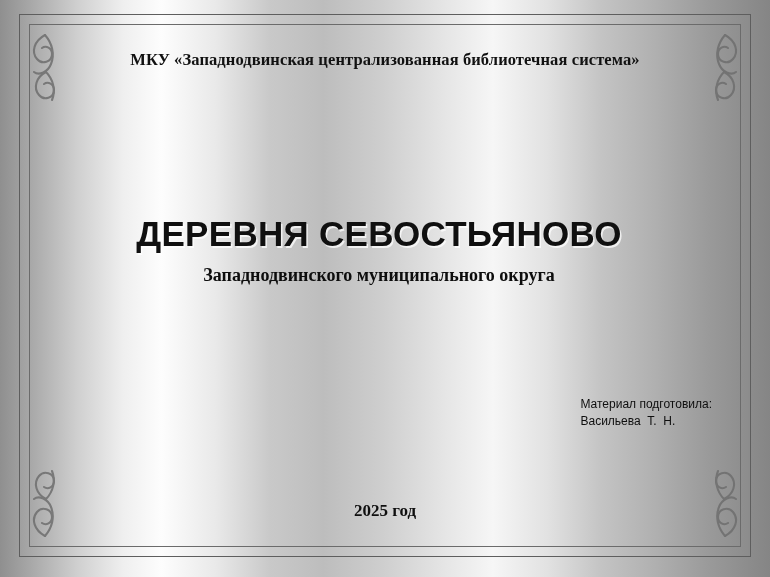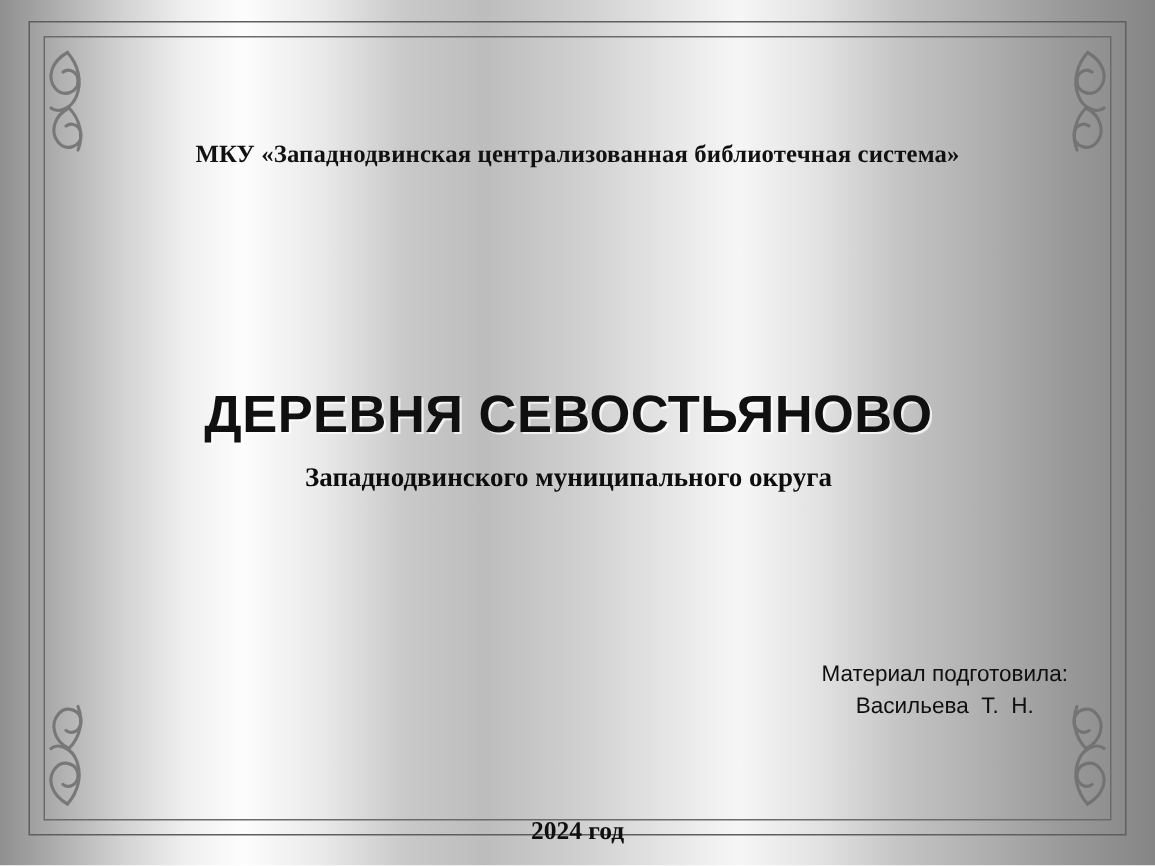--- a/index.html
+++ b/index.html
@@ -71,21 +71,20 @@
   .orn-tr { right: 22px; top: 32px;  transform: scaleX(-1); }
   .orn-br { right: 22px; bottom: 38px; transform: scale(-1,-1); }
 
   
   .content {
     position: absolute;
     left: 40px;
     right: 40px;
     top: 24px;
     bottom: 30px;
-    margin-top: 43px;
   }
 
   .org-line {
     position: absolute;
     top: 26px;
     left: 0;
     right: 0;
     text-align: center;
     font-family: "Liberation Serif", serif;
     font-weight: bold;
@@ -114,23 +113,23 @@
     font-family: "Liberation Serif", serif;
     font-weight: bold;
     font-size: 18px;
     color: #0d0d0d;
   }
 
   .credits {
     position: absolute;
     top: 372px;
     right: 18px;
-    text-align: center;
+    text-align: left;
     font-family: "Liberation Sans", sans-serif;
-    font-size: 15px;
+    font-size: 12px;
     color: #0f0f0f;
     line-height: 1.42;
   }
   .credits div { white-space: pre; }
 
   .year {
     position: absolute;
     top: 477px;
     left: 0;
     right: 0;
@@ -197,15 +196,15 @@
     <div class="title-block">
       <div class="main-title">ДЕРЕВНЯ СЕВОСТЬЯНОВО</div>
       <div class="sub-title">Западнодвинского муниципального округа</div>
     </div>
 
     <div class="credits">
       <div>Материал подготовила:</div>
       <div>Васильева  Т.  Н.</div>
     </div>
 
-    <div class="year">2024 год</div>
+    <div class="year">2025 год</div>
   </div>
 </div>
 
 </body></html>

